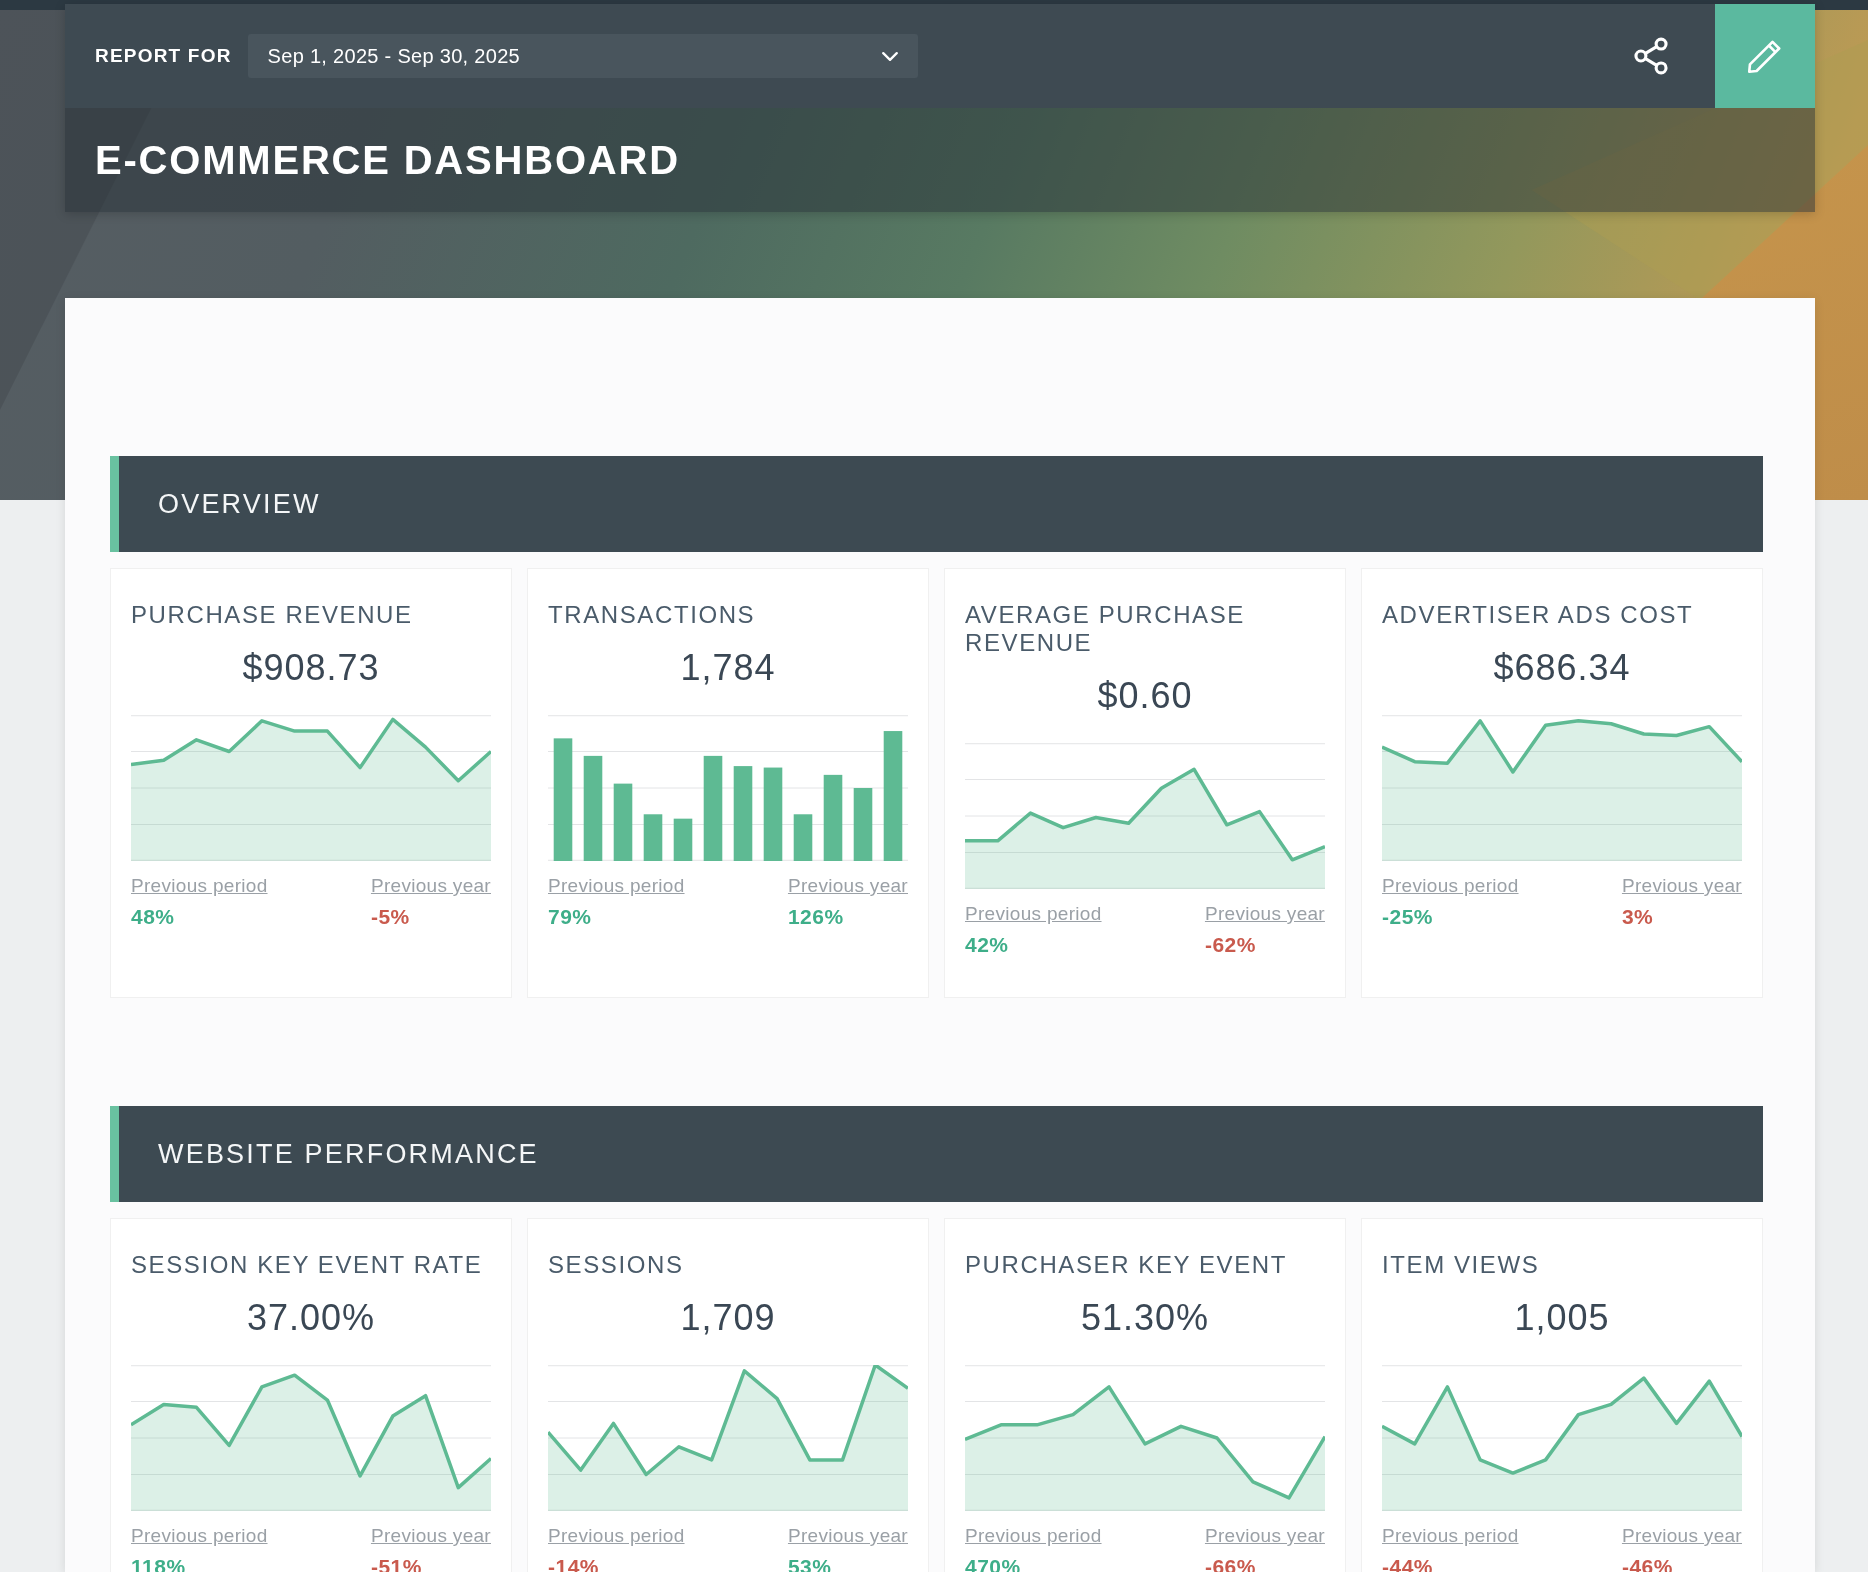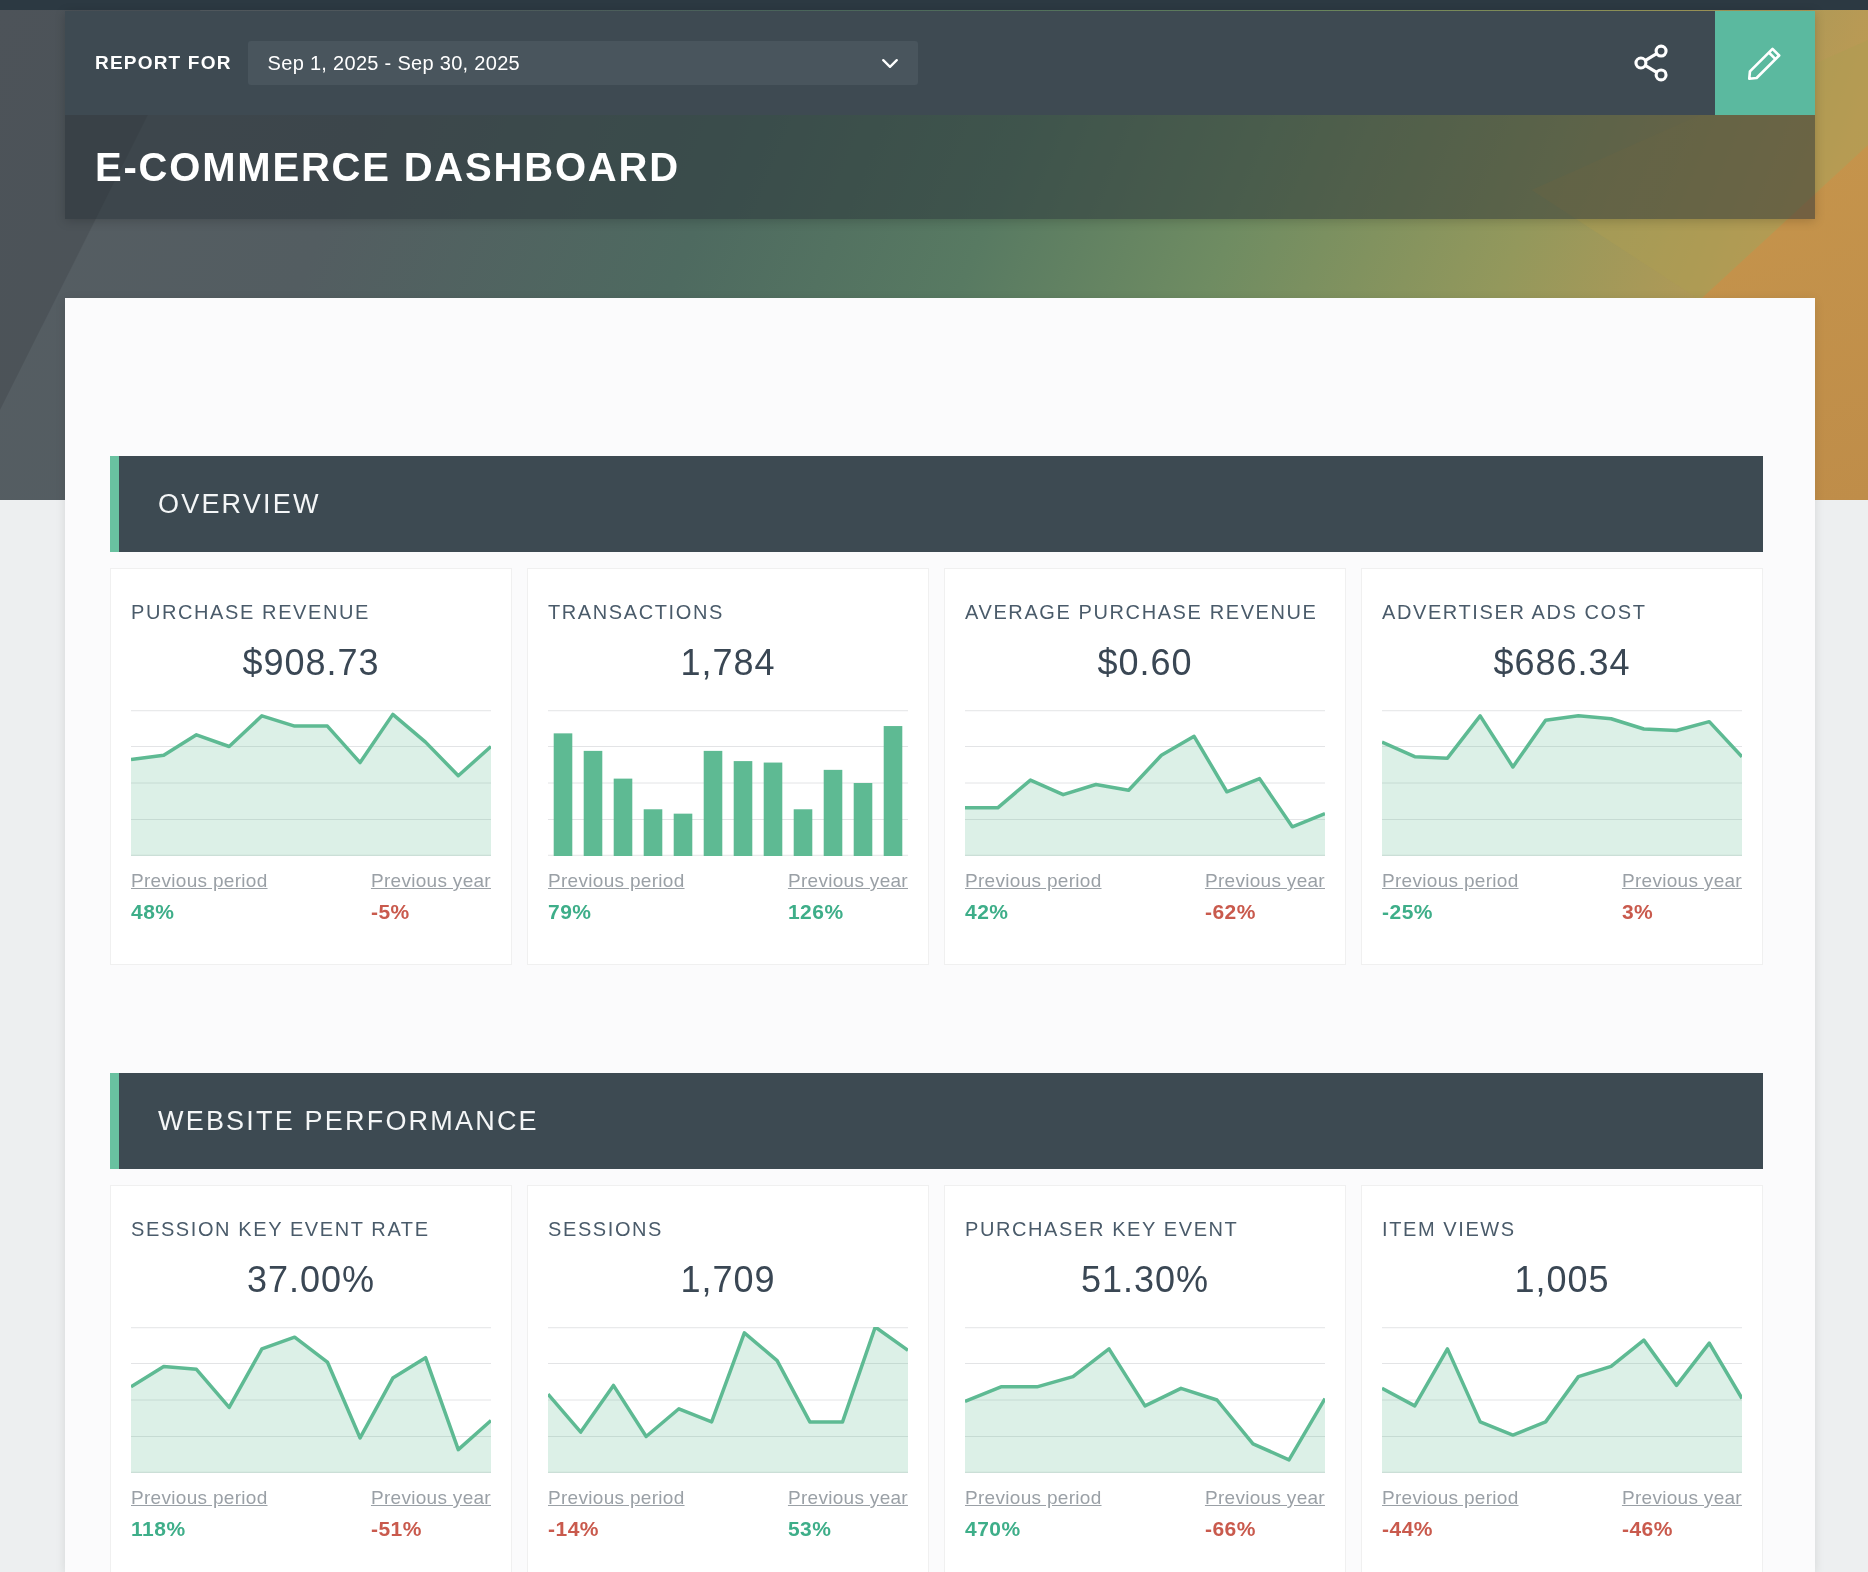--- a/index.html
+++ b/index.html
@@ -9,21 +9,21 @@
   
   .top-strip{position:absolute;top:0;left:0;width:1868px;height:10px;background:#2c3942;z-index:5;}
   .hero{position:absolute;top:0;left:0;width:1868px;height:500px;overflow:hidden;
     background:linear-gradient(112deg,#565d63 0%,#535d61 20%,#4e6a60 38%,#587a62 52%,#6f8c62 64%,#93985c 78%,#bd9a54 92%,#c79e52 100%);}
   .facet{position:absolute;inset:0;}
   .facet-dark{background:rgba(62,68,74,.38);clip-path:polygon(0 0,11% 0,0 82%);}
   .facet-olive{background:rgba(173,158,82,.45);clip-path:polygon(100% 8%,100% 30%,91% 60%,82% 38%);}
   .facet-orange{background:linear-gradient(165deg,#d0a050 0%,#bf8d49 100%);clip-path:polygon(100% 29%,91% 60%,93.5% 100%,100% 100%);}
 
   
-  .header-panel{position:absolute;left:65px;top:11px;width:1750px;z-index:10;box-shadow:0 2px 10px rgba(0,0,0,.18);}
+  .header-panel{position:absolute;left:65px;top:4px;width:1750px;z-index:10;box-shadow:0 2px 10px rgba(0,0,0,.18);}
   .header-row{height:104px;background:#3e4a52;display:flex;align-items:center;padding-left:30px;position:relative;}
   .report-for{color:#fff;font-size:19px;font-weight:700;letter-spacing:1.2px;margin-right:16px;white-space:nowrap;}
   .date-dropdown{width:670px;height:44px;background:#49555d;border-radius:3px;display:flex;align-items:center;
     justify-content:space-between;padding:0 20px;cursor:pointer;border:none;}
   .date-dropdown span{color:#fff;font-size:20px;letter-spacing:.3px;}
   .header-actions{position:absolute;right:0;top:0;height:104px;display:flex;align-items:center;}
   .share-btn{background:transparent;border:none;padding:0;margin-right:42px;cursor:pointer;line-height:0;}
   .edit-btn{width:100px;height:104px;background:#5bb99f;border:none;cursor:pointer;display:flex;
     align-items:center;justify-content:center;padding:0;}
   .title-row{height:104px;background:rgba(40,49,55,.52);display:flex;align-items:center;padding-left:30px;}
@@ -33,21 +33,21 @@
   .main-panel{position:absolute;left:65px;top:298px;width:1750px;height:1274px;background:#fbfbfc;z-index:8;
     padding:158px 52px 0 45px;box-shadow:0 2px 10px rgba(0,0,0,.10);overflow:hidden;}
   .section + .section{margin-top:108px;}
   .section-bar{height:96px;background:#3d4a52;display:flex;align-items:center;position:relative;padding-left:48px;}
   .section-bar .accent{position:absolute;left:0;top:0;width:9px;height:96px;background:#69c1a0;}
   .section-bar h2{margin:0;color:#f4f6f7;font-size:27px;font-weight:400;letter-spacing:2.2px;}
   .cards{display:grid;grid-template-columns:repeat(4,1fr);gap:15px;margin-top:16px;}
 
   
   .card{background:#ffffff;border:1px solid #f0f0f0;padding:32px 20px 40px;}
-  .card-label{font-size:20px;color:#4a5b6a;letter-spacing:1.6px;}
+  .card-label{font-size:24px;color:#4a5b6a;letter-spacing:1.6px;}
   .card-value{font-size:36px;color:#3a4754;text-align:center;margin-top:18px;letter-spacing:1px;}
   .chart{height:146px;margin-top:26px;}
   .chart svg{width:100%;height:100%;display:block;}
   .stats{display:flex;justify-content:space-between;margin-top:14px;}
   .stat.right{text-align:left;}
   .stat-label{font-size:19px;color:#9aa0a6;letter-spacing:.3px;text-decoration:underline;}
   .stat-value{font-size:21px;font-weight:700;margin-top:8px;letter-spacing:.5px;}
   .stat-value.positive{color:#3eae89;}
   .stat-value.negative{color:#c95a4d;}
 </style>

